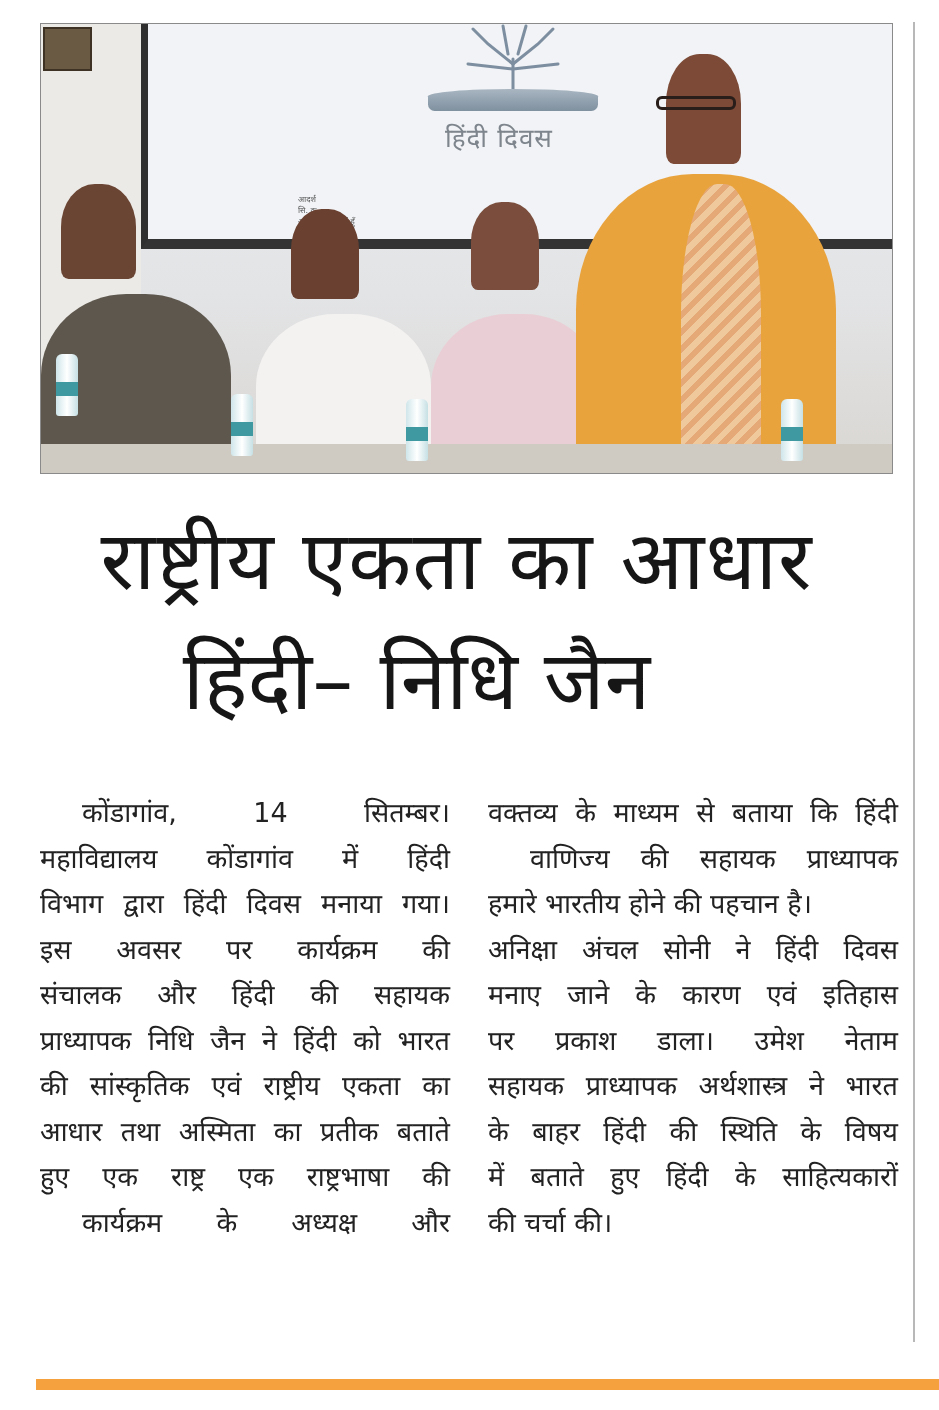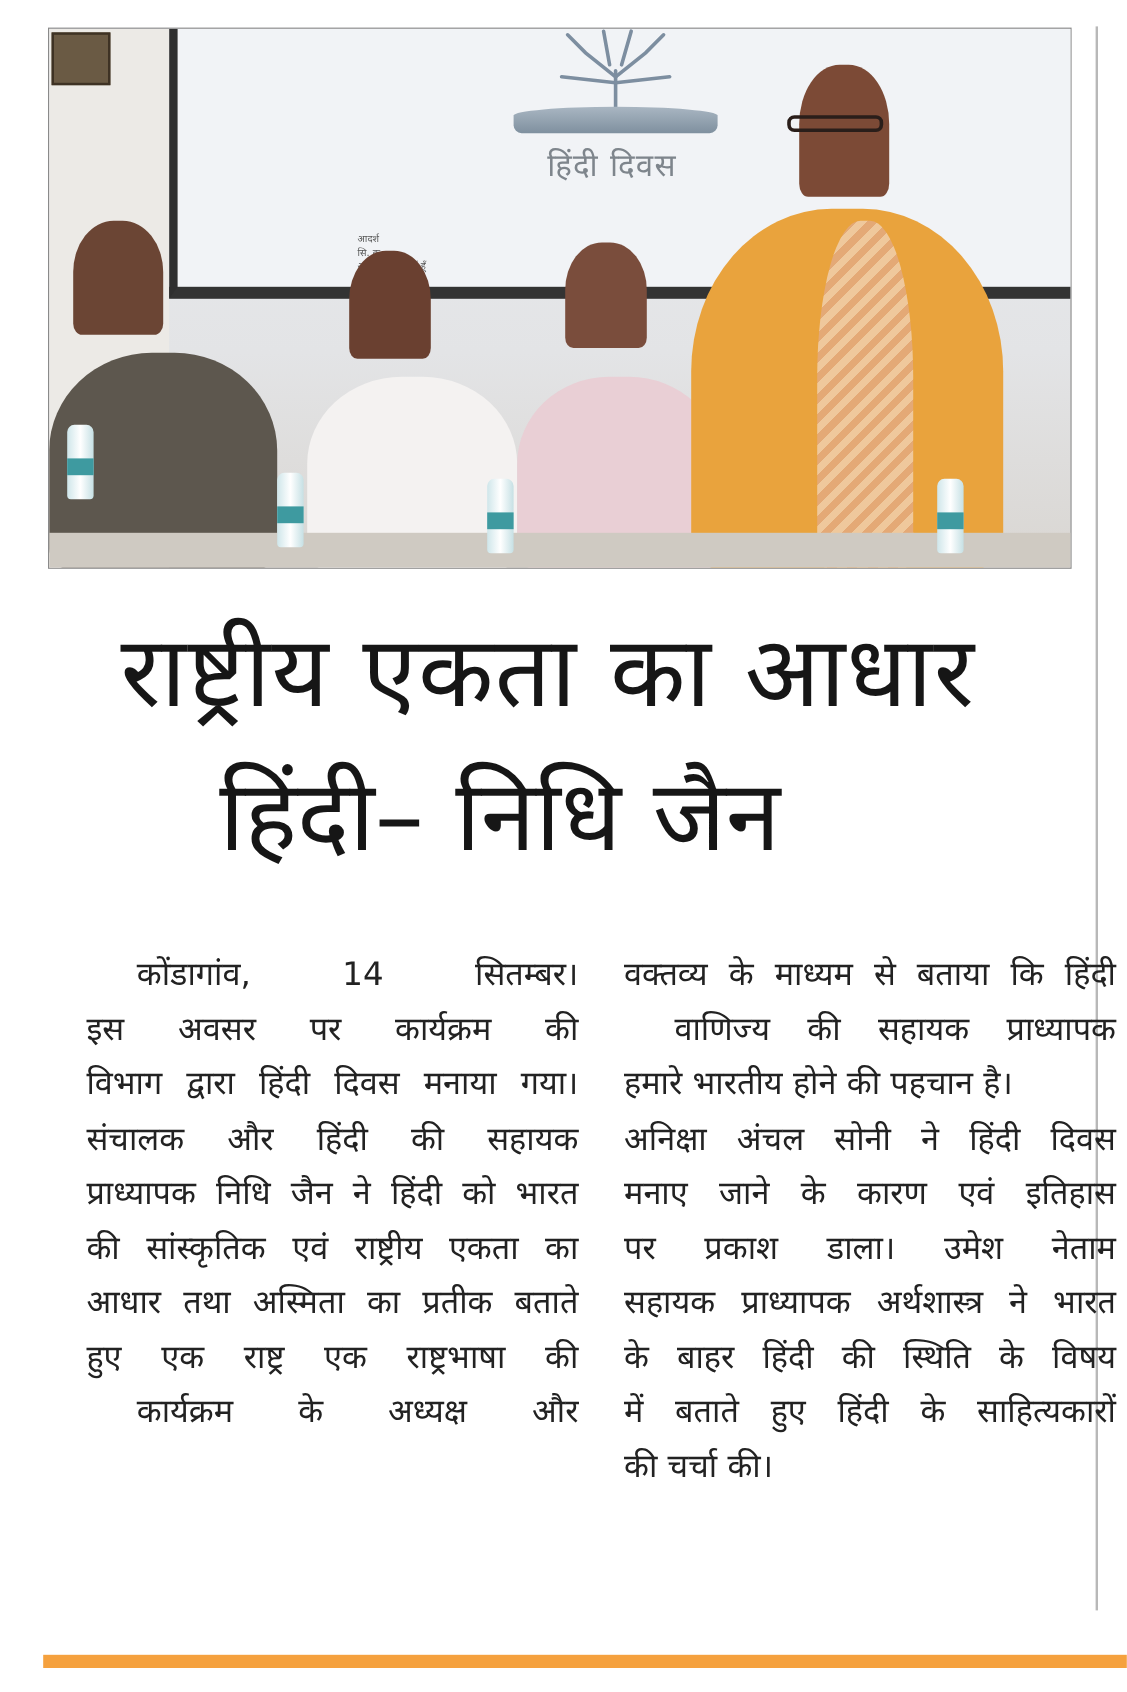--- a/index.html
+++ b/index.html
@@ -9,21 +9,21 @@
   .photo { position: absolute; left: 40px; top: 23px; width: 853px; height: 451px;
            border: 1px solid #8a8a8a; box-sizing: border-box; overflow: hidden;
            background: linear-gradient(180deg, #e9ecef 0%, #e3e4e6 60%, #d9d6d2 100%); }
   .photo .wall-left { position: absolute; left: 0; top: 0; width: 100px; height: 451px; background: #eceae6; }
   .photo .frame { position: absolute; left: 2px; top: 3px; width: 45px; height: 40px; background: #6a5a44; border: 2px solid #3e3224; }
   .photo .screen { position: absolute; left: 100px; top: 0; width: 760px; height: 225px; background: #f1f3f6;
                    border-left: 7px solid #2f2f2f; border-bottom: 10px solid #333; box-sizing: border-box; }
   .photo .tree { position: absolute; left: 300px; top: 0; width: 130px; height: 70px; }
   .photo .book { position: absolute; left: 280px; top: 65px; width: 170px; height: 22px;
                  background: linear-gradient(180deg, #a9b6c2, #7f909f); border-radius: 60% 60% 8px 8px / 40% 40% 8px 8px; }
-  .photo .screen-title { position: absolute; left: 308px; top: 95px; font-family: "DejaVu Serif", serif; font-size: 26px; color: #7e858c; letter-spacing: 1px; }
+  .photo .screen-title { position: absolute; left: 297px; top: 95px; font-family: "DejaVu Serif", serif; font-size: 26px; color: #7e858c; letter-spacing: 1px; }
   .photo .screen-note { position: absolute; left: 150px; top: 170px; font-size: 8px; line-height: 11px; color: #555; }
   .photo .person { position: absolute; border-radius: 45% 45% 10% 10%; }
   .p1-body { left: 0; top: 270px; width: 190px; height: 181px; background: #5d574e; }
   .p1-head { left: 20px; top: 160px; width: 75px; height: 95px; background: #6b4534; border-radius: 50%; }
   .p2-body { left: 215px; top: 290px; width: 175px; height: 161px; background: #f4f2f1; }
   .p2-head { left: 250px; top: 185px; width: 68px; height: 90px; background: #6a4030; border-radius: 50%; }
   .p3-body { left: 390px; top: 290px; width: 170px; height: 161px; background: #e9cfd5; }
   .p3-head { left: 430px; top: 178px; width: 68px; height: 88px; background: #7a4d3c; border-radius: 50%; }
   .p4-body { left: 535px; top: 150px; width: 260px; height: 301px; background: #e9a33d; }
   .p4-dupatta { left: 640px; top: 160px; width: 80px; height: 290px; background: repeating-linear-gradient(135deg, #efc89c 0 6px, #e4a976 6px 12px); border-radius: 8px; }
@@ -32,21 +32,21 @@
   .table { position: absolute; left: 0; top: 420px; width: 853px; height: 31px; background: #cfcac2; }
   .bottle { position: absolute; width: 22px; height: 62px; background: linear-gradient(90deg,#cfe6ea,#ffffff,#c6e0e4); border-radius: 6px 6px 3px 3px; }
   .bottle .label { position: absolute; left: 0; top: 28px; width: 22px; height: 14px; background: #3e9aa0; }
   .b1 { left: 15px; top: 330px; } .b2 { left: 190px; top: 370px; } .b3 { left: 365px; top: 375px; } .b4 { left: 740px; top: 375px; }
 
   .headline { position: absolute; left: 0; width: 913px; text-align: center; font-family: "DejaVu Sans", sans-serif;
               font-weight: 400; color: #161616; margin: 0; line-height: 1; }
   .headline.l1 { top: 520px; font-size: 82px; letter-spacing: 1px; text-align: center; }
   .headline.l2 { top: 640px; font-size: 82px; left: -40px; }
 
-  .col { position: absolute; top: 790px; font-family: "DejaVu Sans", sans-serif; font-size: 27px; line-height: 45.5px; color: #222; margin-left: 32px; }
+  .col { position: absolute; top: 790px; font-family: "DejaVu Sans", sans-serif; font-size: 27px; line-height: 45.5px; color: #222; }
   .col.left { left: 40px; width: 410px; }
   .col.right { left: 488px; width: 410px; }
   .col .line { display: block; white-space: nowrap; text-align: justify; text-align-last: justify; }
   .col .line.endline { text-align-last: left; }
   .col .line.ind { padding-left: 42px; }
 
   .orange-bar { position: absolute; left: 36px; top: 1379px; width: 903px; height: 11px; background: #f5a13e; }
 </style>
 </head>
 <body>
@@ -99,22 +99,23 @@
   <div class="bottle b4">
       <div class="label"></div>
     </div>
 </div>
 
 <h1 class="headline l1">राष्ट्रीय एकता का आधार</h1>
 <h1 class="headline l2">हिंदी– निधि जैन</h1>
 
 <div class="col left">
   <span class="line ind">कोंडागांव, 14 सितम्बर।</span>
+  <span class="line">महाविद्यालय कोंडागांव में हिंदी</span>
+  <span class="line">विभाग द्वारा हिंदी दिवस मनाया गया।</span>
   <span class="line">इस अवसर पर कार्यक्रम की</span>
-  <span class="line">विभाग द्वारा हिंदी दिवस मनाया गया।</span>
   <span class="line">संचालक और हिंदी की सहायक</span>
   <span class="line">प्राध्यापक निधि जैन ने हिंदी को भारत</span>
   <span class="line">की सांस्कृतिक एवं राष्ट्रीय एकता का</span>
   <span class="line">आधार तथा अस्मिता का प्रतीक बताते</span>
   <span class="line">हुए एक राष्ट्र एक राष्ट्रभाषा की</span>
   <span class="line ind">कार्यक्रम के अध्यक्ष और</span>
 </div>
 
 <div class="col right">
   <span class="line">वक्तव्य के माध्यम से बताया कि हिंदी</span>

